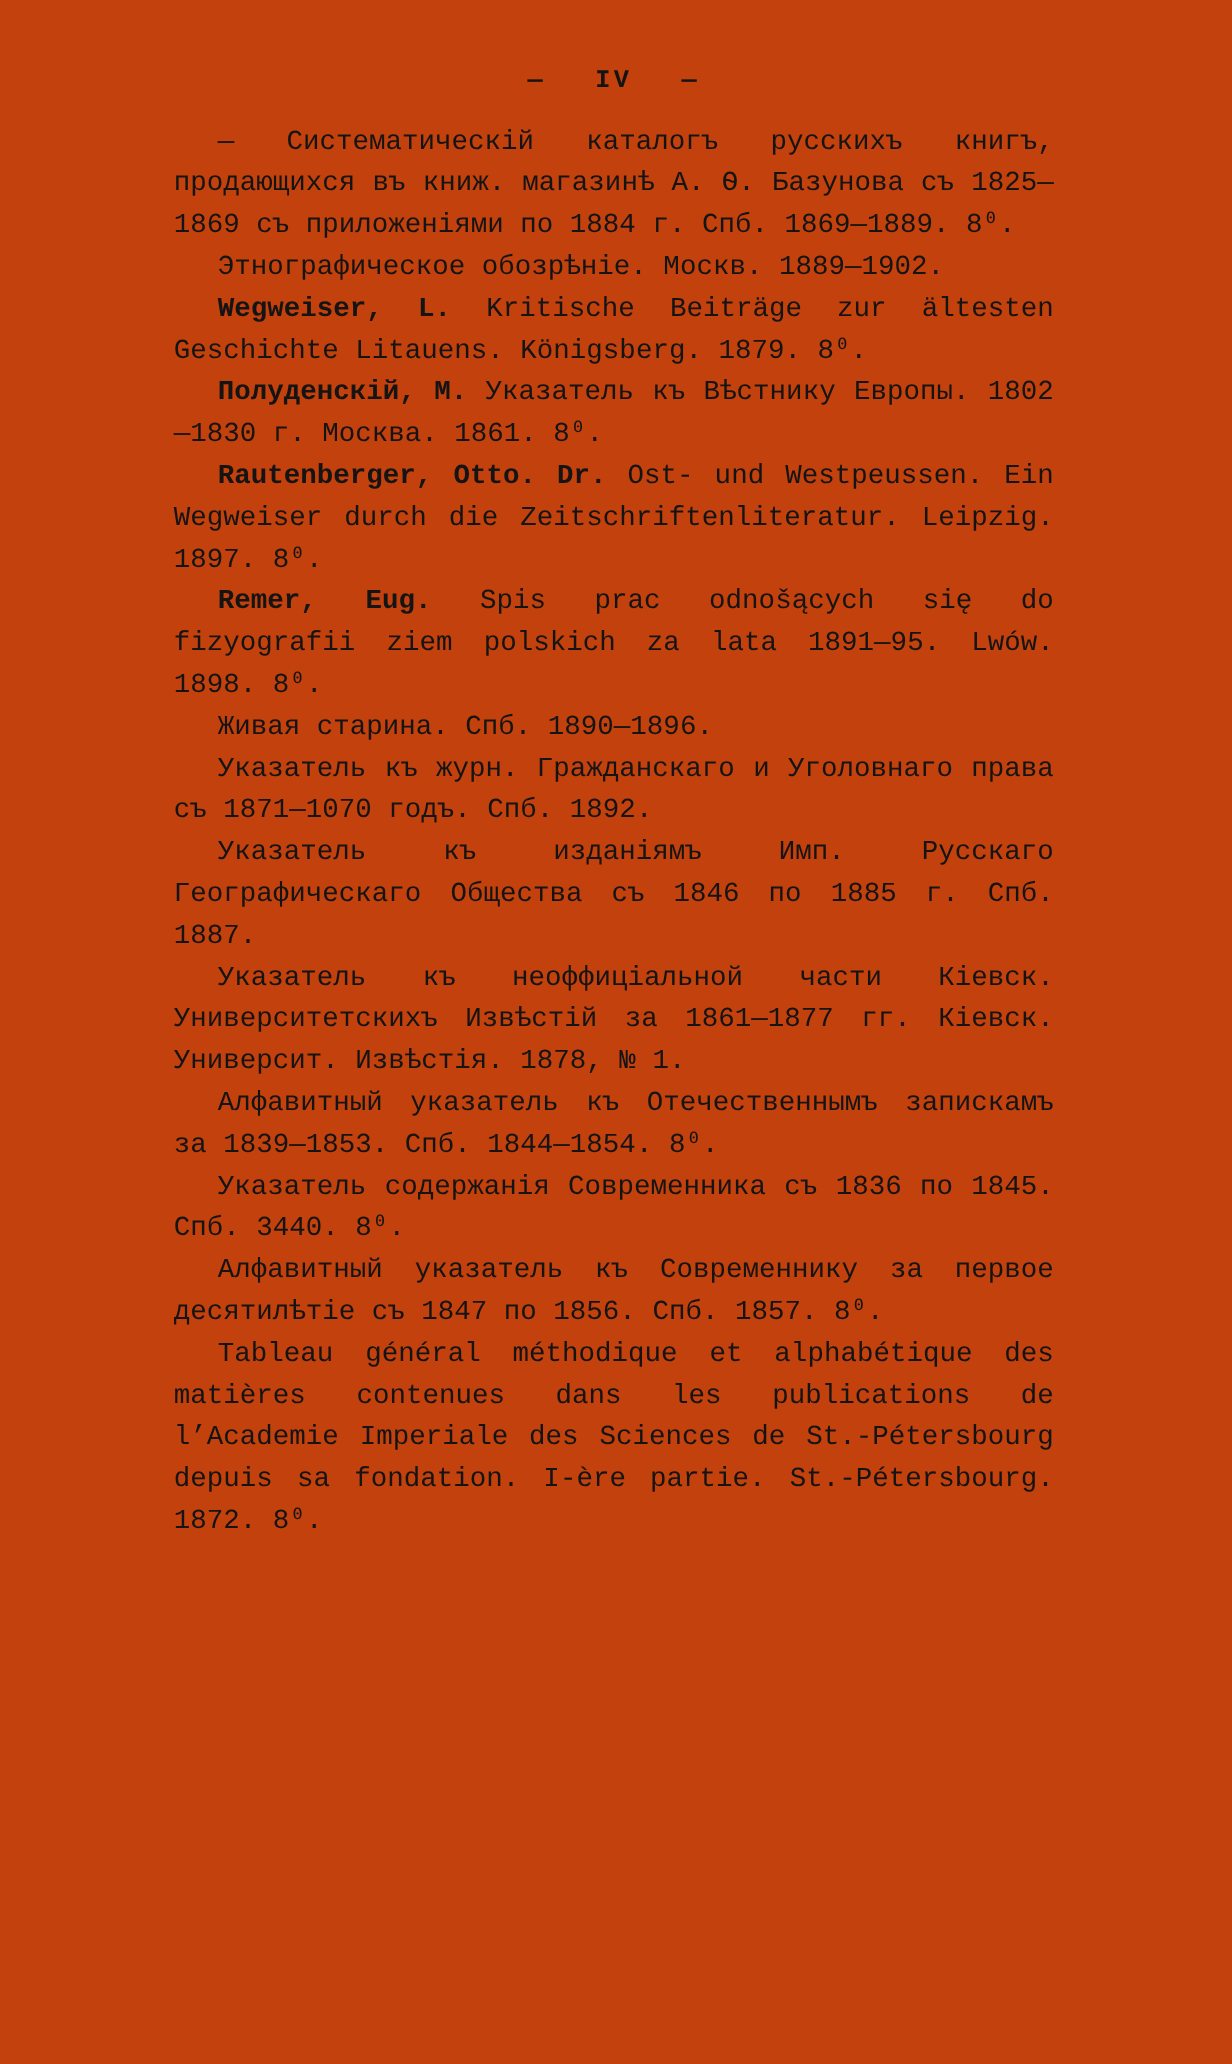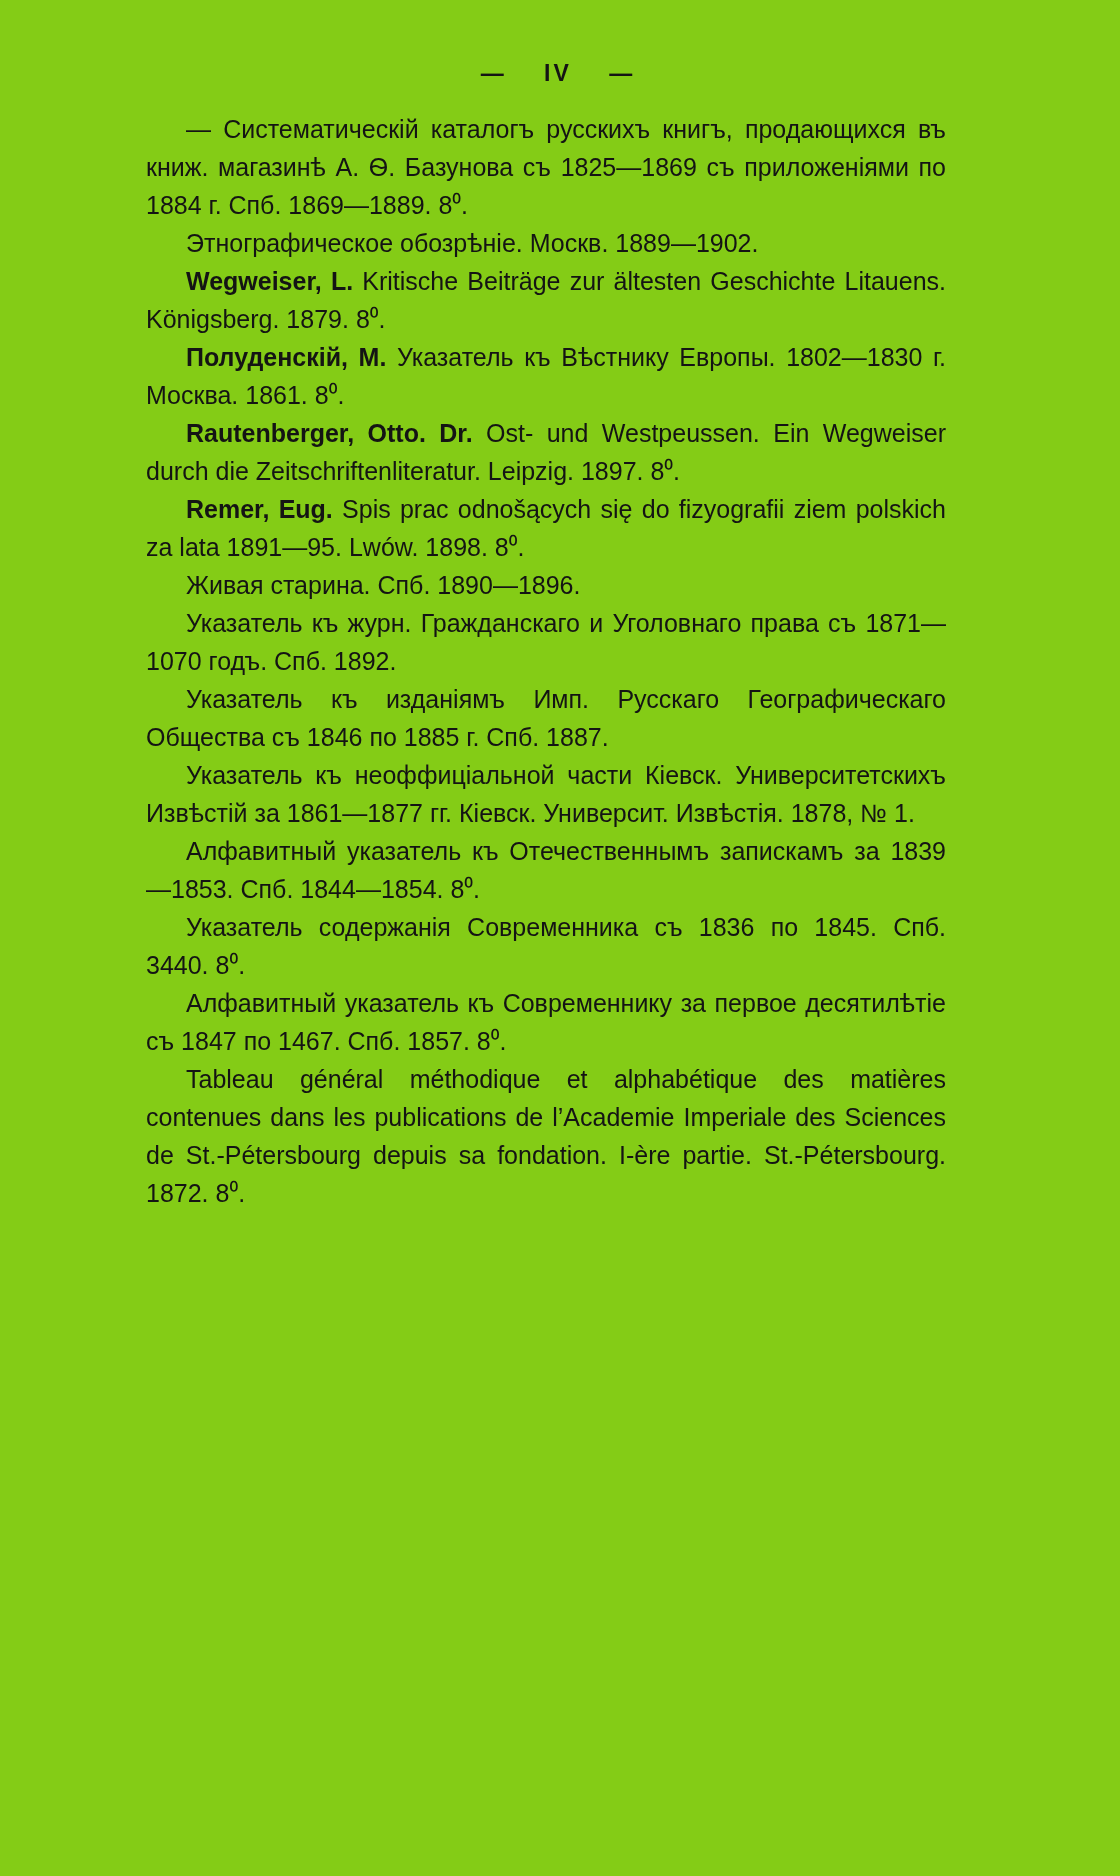--- a/index.html
+++ b/index.html
@@ -4,41 +4,41 @@
 <style>
   html, body {
     margin: 0;
     padding: 0;
     background: #ffffff;
   }
   .page {
     position: relative;
     width: 1120px;
     height: 1876px;
-    background: #84cc16;
+    background: #c2410c;
     overflow: hidden;
-    font-family: Liberation Sans, sans-serif;
+    font-family: Liberation Mono, monospace;
     color: #141414;
   }
   .page-header {
     position: absolute;
     top: 60px;
     left: 158px;
     width: 800px;
     text-align: center;
     font-size: 23px;
     font-weight: bold;
     letter-spacing: 3px;
     word-spacing: 28px;
     white-space: nowrap;
   }
   .entries {
     position: absolute;
     top: 110px;
-    left: 146px;
+    left: 158px;
     width: 800px;
     font-size: 25px;
     line-height: 38px;
     text-align: justify;
   }
   p.entry {
     margin: 0;
     padding: 0;
     text-indent: 40px;
   }
@@ -110,21 +110,21 @@
     <span class="entry-text">Алфавитный указатель къ Отечественнымъ запискамъ за 1839—1853. Спб. 1844—1854. 8⁰.</span>
   </p>
 
   <p class="entry">
     <span class="entry-lead"></span>
     <span class="entry-text">Указатель содержанія Современника съ 1836 по 1845. Спб. 3440. 8⁰.</span>
   </p>
 
   <p class="entry">
     <span class="entry-lead"></span>
-    <span class="entry-text">Алфавитный указатель къ Современнику за первое десятилѣтіе съ 1847 по 1467. Спб. 1857. 8⁰.</span>
+    <span class="entry-text">Алфавитный указатель къ Современнику за первое десятилѣтіе съ 1847 по 1856. Спб. 1857. 8⁰.</span>
   </p>
 
 
   <p class="entry">
     <span class="entry-lead"></span>
     <span class="entry-text">Tableau général méthodique et alphabétique des matières contenues dans les publications de l’Academie Imperiale des Sciences de St.-Pétersbourg depuis sa fondation. I-ère partie. St.-Pétersbourg. 1872. 8⁰.</span>
   </p>
 
 </div>
 </div>

